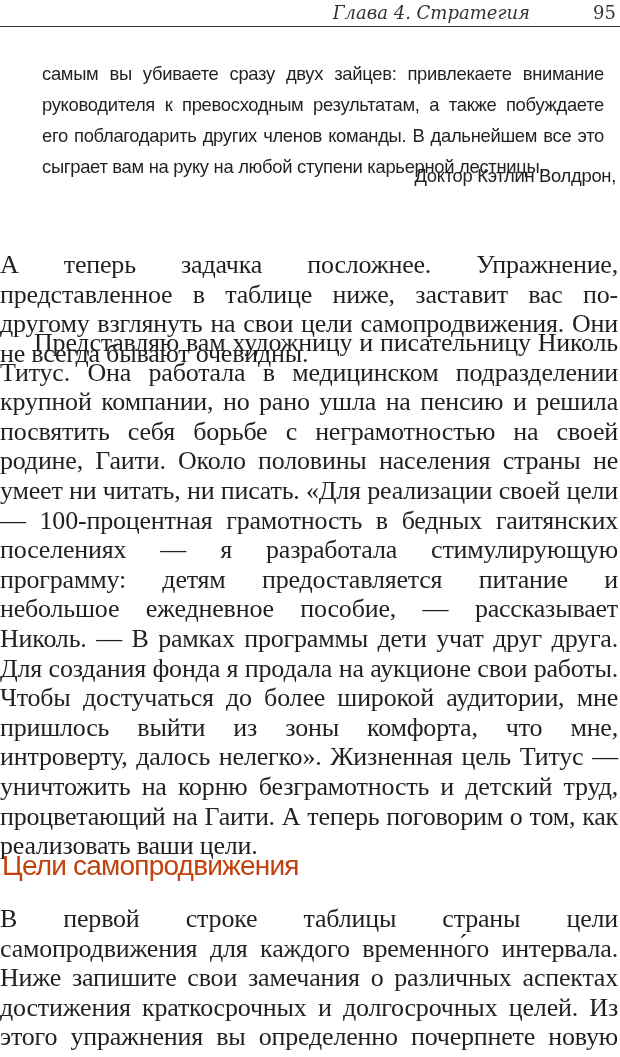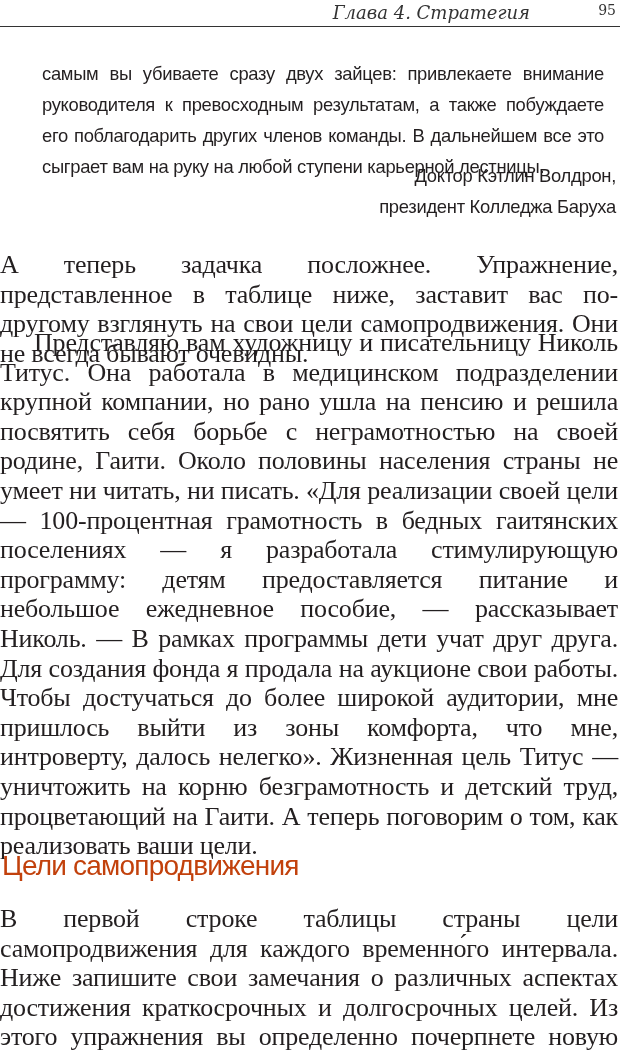--- a/index.html
+++ b/index.html
@@ -7,21 +7,21 @@
   .header {
     position: absolute; left: 0; top: 0; width: 620px; height: 26px;
     border-bottom: 1.5px solid #333;
   }
   .running-title {
     position: absolute; right: 90px; top: 2px;
     font-family: "DejaVu Serif", serif; font-style: italic; font-size: 18px; color: #333;
   }
   .page-number {
     position: absolute; right: 4px; top: 2px;
-    font-family: "DejaVu Serif", serif; font-size: 14px; color: #333;
+    font-family: "DejaVu Serif", serif; font-size: 18px; color: #333;
   }
   .quote {
     position: absolute; left: 30px; top: 46px; width: 586px;
     font-family: "Liberation Sans", sans-serif; font-size: 18.4px; line-height: 31px;
     text-align: justify; text-align-last: left; letter-spacing: -0.3px;
   }
   .quote p { margin: 12px; }
   .attribution {
     position: absolute; right: 4px; top: 160px; text-align: right;
     font-family: "Liberation Sans", sans-serif; font-size: 18.4px; line-height: 31px;
@@ -47,20 +47,19 @@
 <div class="header">
   <span class="running-title">Глава 4. Стратегия</span>
   <span class="page-number">95</span>
 </div>
 
 <div class="quote">
   <p>самым вы убиваете сразу двух зайцев: привлекаете внимание руководителя к превосходным результатам, а также побуждаете его поблагодарить других членов команды. В дальнейшем все это сыграет вам на руку на любой ступени карьерной лестницы.</p>
 </div>
 <div class="attribution">
   <div>Доктор Кэтлин Волдрон,</div>
-  <div>президент Колледжа Баруха</div>
 </div>
 
 <p class="body-text para1">А теперь задачка посложнее. Упражнение, представленное в таблице ниже, заставит вас по-другому взглянуть на свои цели самопродвижения. Они не всегда бывают очевидны.</p>
 <p class="body-text para2">Представляю вам художницу и писательницу Николь Титус. Она работала в медицинском подразделении крупной компании, но рано ушла на пенсию и решила посвятить себя борьбе с неграмотностью на своей родине, Гаити. Около половины населения страны не умеет ни читать, ни писать. «Для реализации своей цели — 100-процентная грамотность в бедных гаитянских поселениях — я разработала стимулирующую программу: детям предоставляется питание и небольшое ежедневное пособие, — рассказывает Николь. — В рамках программы дети учат друг друга. Для создания фонда я продала на аукционе свои работы. Чтобы достучаться до более широкой аудитории, мне пришлось выйти из зоны комфорта, что мне, интроверту, далось нелегко». Жизненная цель Титус — уничтожить на корню безграмотность и детский труд, процветающий на Гаити. А теперь поговорим о том, как реализовать ваши цели.</p>
 
 <h2 class="section-heading">Цели самопродвижения</h2>
 <p class="body-text para3">В первой строке таблицы страны цели самопродвижения для каждого временно́го интервала. Ниже запишите свои замечания о различных аспектах достижения краткосрочных и долгосрочных целей. Из этого упражнения вы определенно почерпнете новую информацию.</p>
 
 </body></html>

